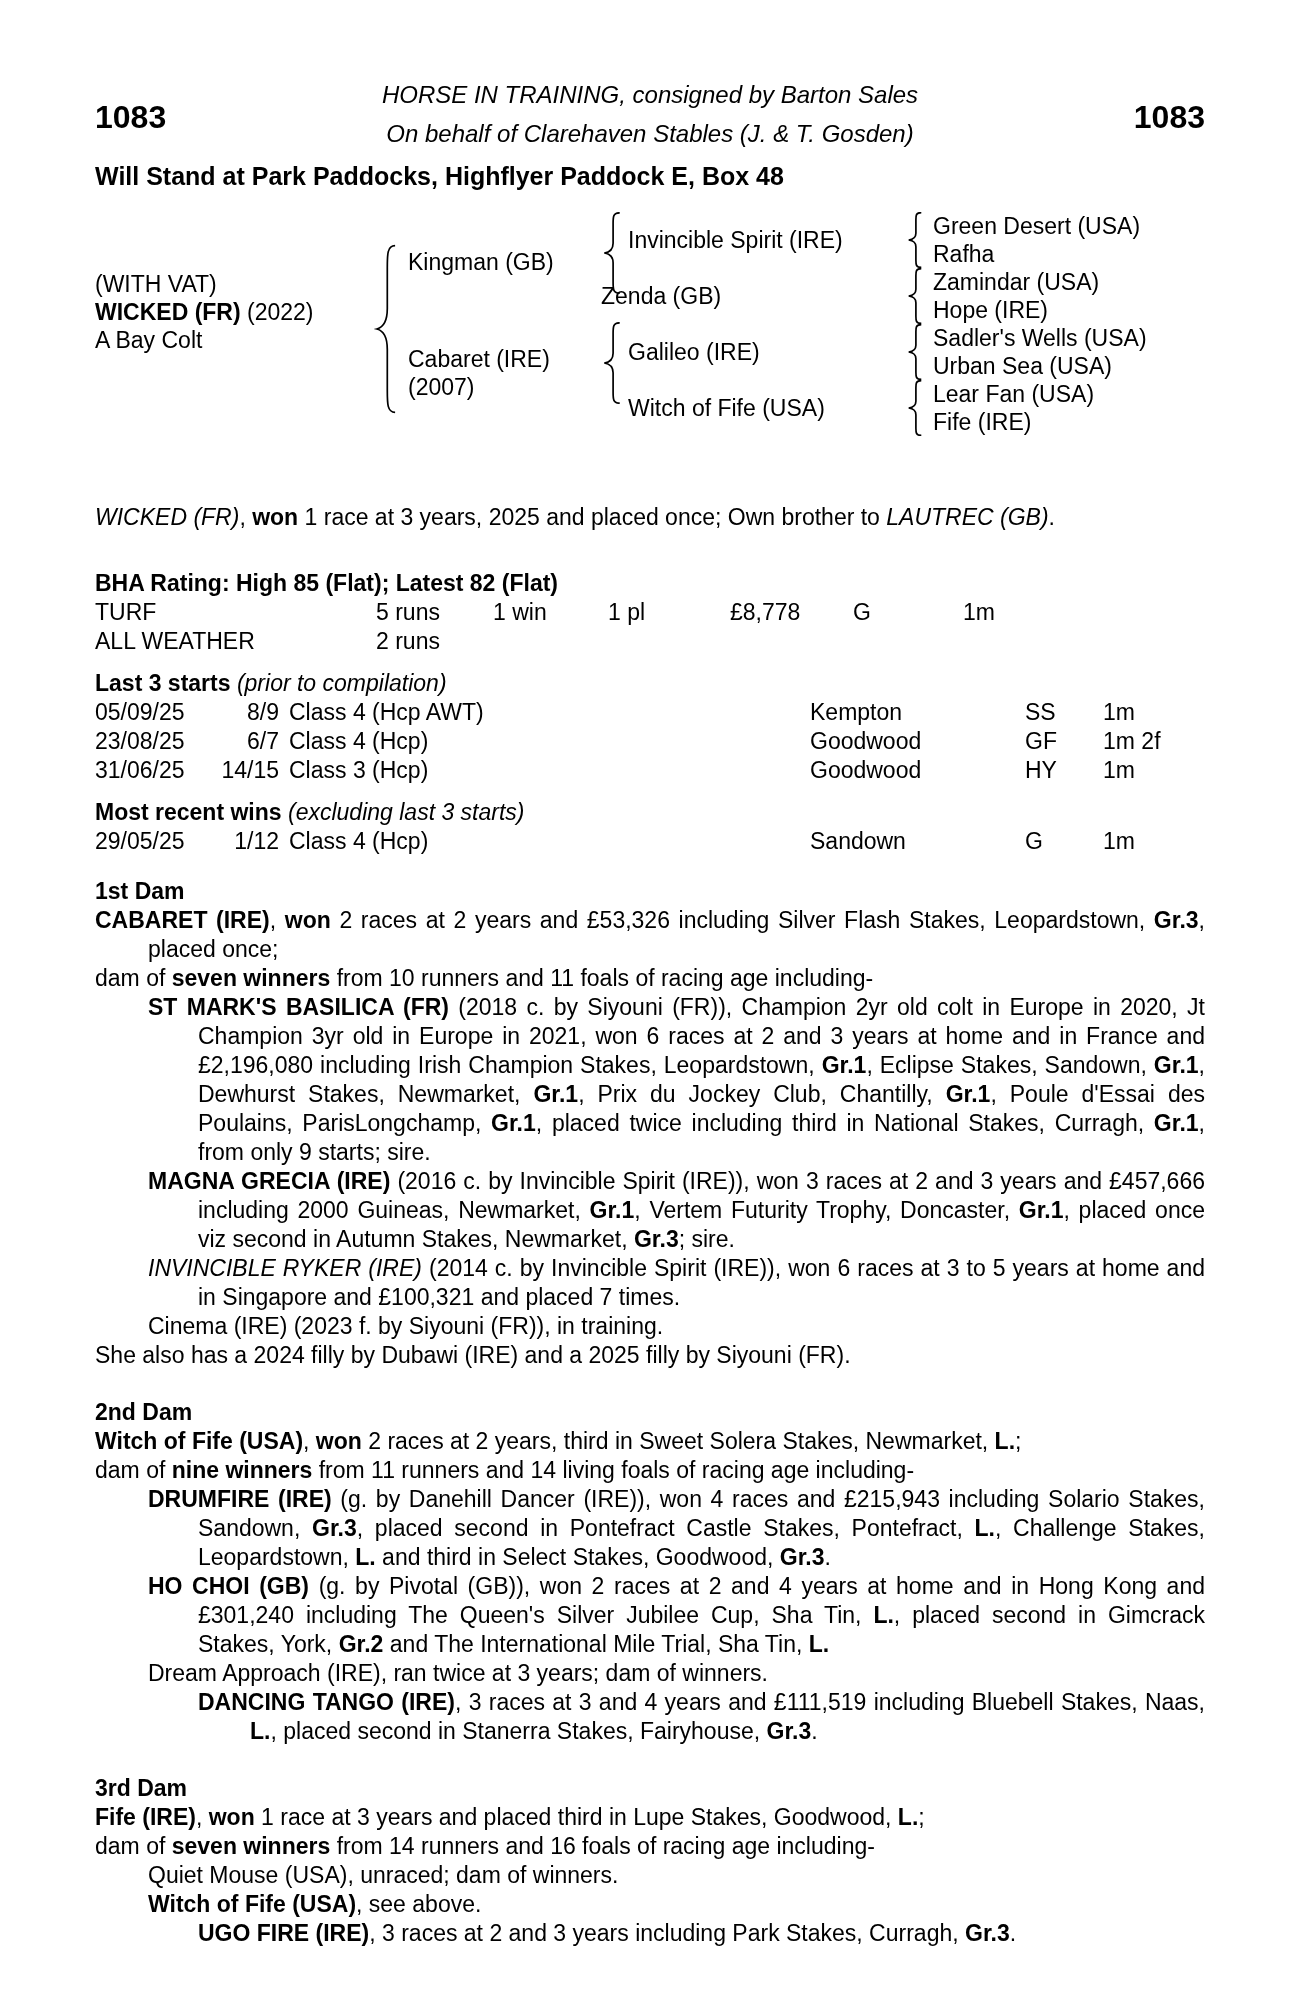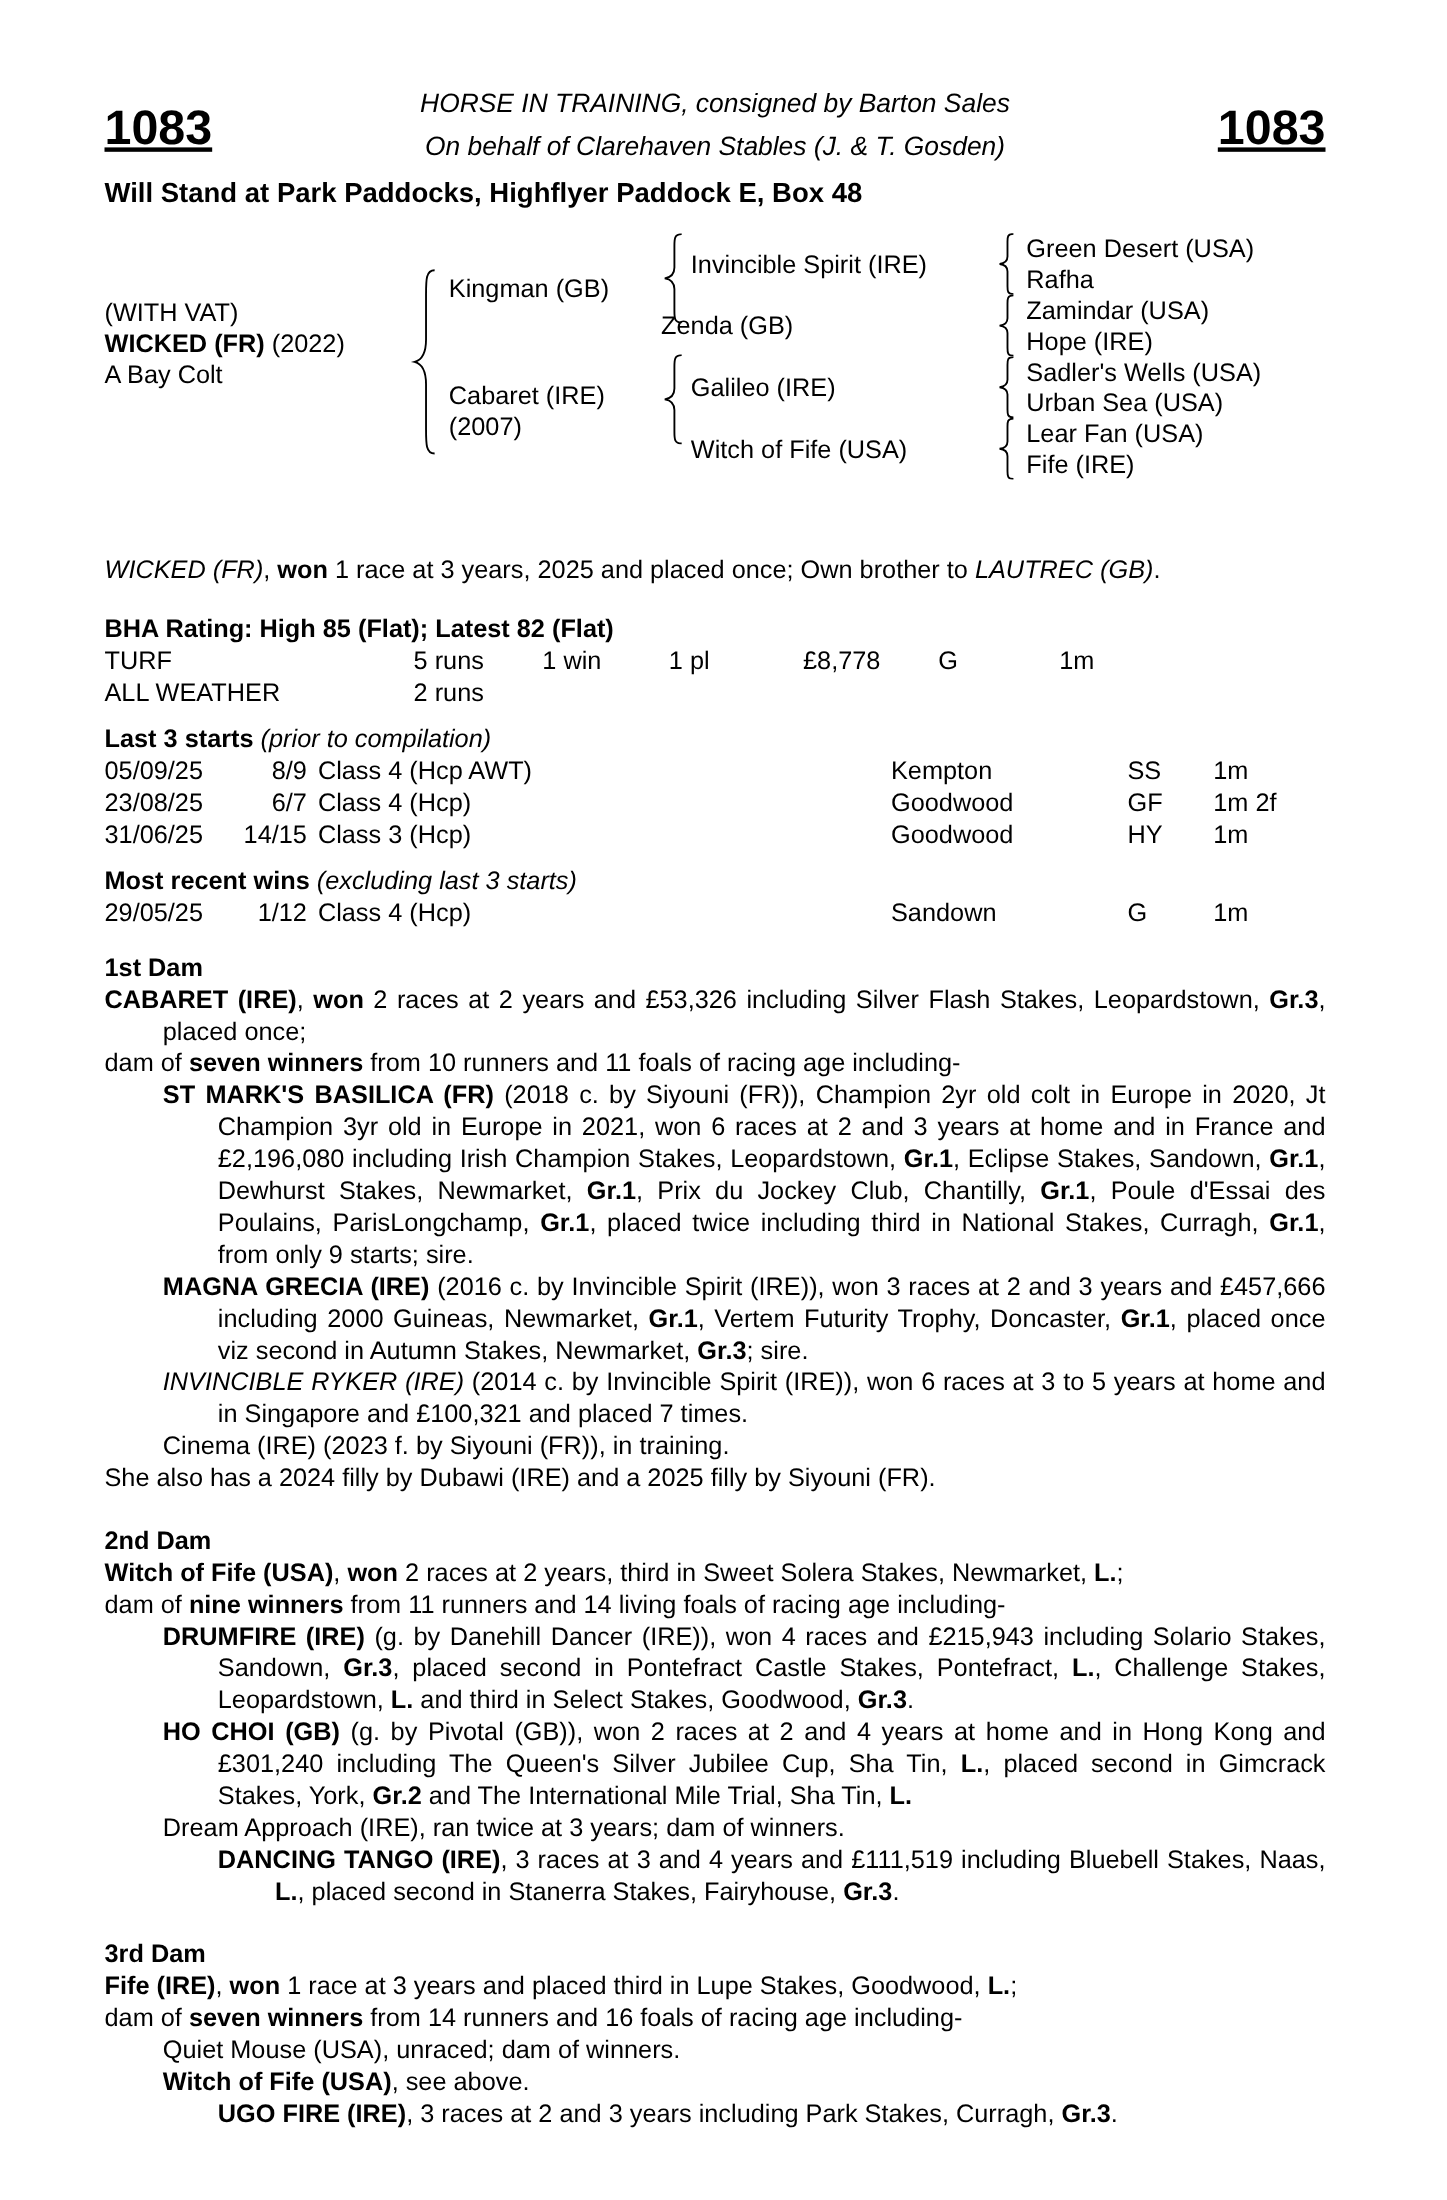--- a/index.html
+++ b/index.html
@@ -9,35 +9,35 @@
     font-size:23px;line-height:29px;color:#000;
     -webkit-font-smoothing:antialiased;
   }
   .page{position:relative;width:1315px;height:2000px;}
   .content{padding:82px 110px 0 95px;}
   .fb{font-weight:bold;}
   .fi{font-style:italic;}
 
   
   .lot-row{display:flex;align-items:flex-start;}
-  .lot-number{width:170px;font-size:44px;font-weight:bold;line-height:46px;padding-top:12px;text-decoration:underline;}
+  .lot-number{width:170px;font-size:32px;font-weight:bold;line-height:46px;padding-top:12px;}
   .lot-number.right{text-align:right;}
   .lot-titles{flex:1;text-align:center;font-style:italic;font-size:24px;line-height:26px;}
   .lot-titles .t1{margin-bottom:13px;}
   .stand-line{font-weight:bold;font-size:25px;margin-top:15px;}
 
   
   .pedigree{position:relative;height:242px;margin-top:13px;}
   .ped{position:absolute;white-space:nowrap;line-height:28px;}
   .brace{position:absolute;}
   .brace svg{display:block;width:100%;height:100%;}
 
   
   .summary{margin-top:57px;}
-  .bha-heading{margin-top:25px;font-weight:bold;}
+  .bha-heading{margin-top:37px;font-weight:bold;}
 
   
   .stat-row{position:relative;height:29px;}
   .stat-row span{position:absolute;white-space:nowrap;}
   .c-label{left:0;}.c-runs{left:281px;}.c-win{left:398px;}.c-pl{left:513px;}
   .c-money{left:635px;}.c-going{left:758px;}.c-dist{left:868px;}
 
   
   .sec-heading{margin-top:13px;}
   .sec-heading .title{font-weight:bold;}

